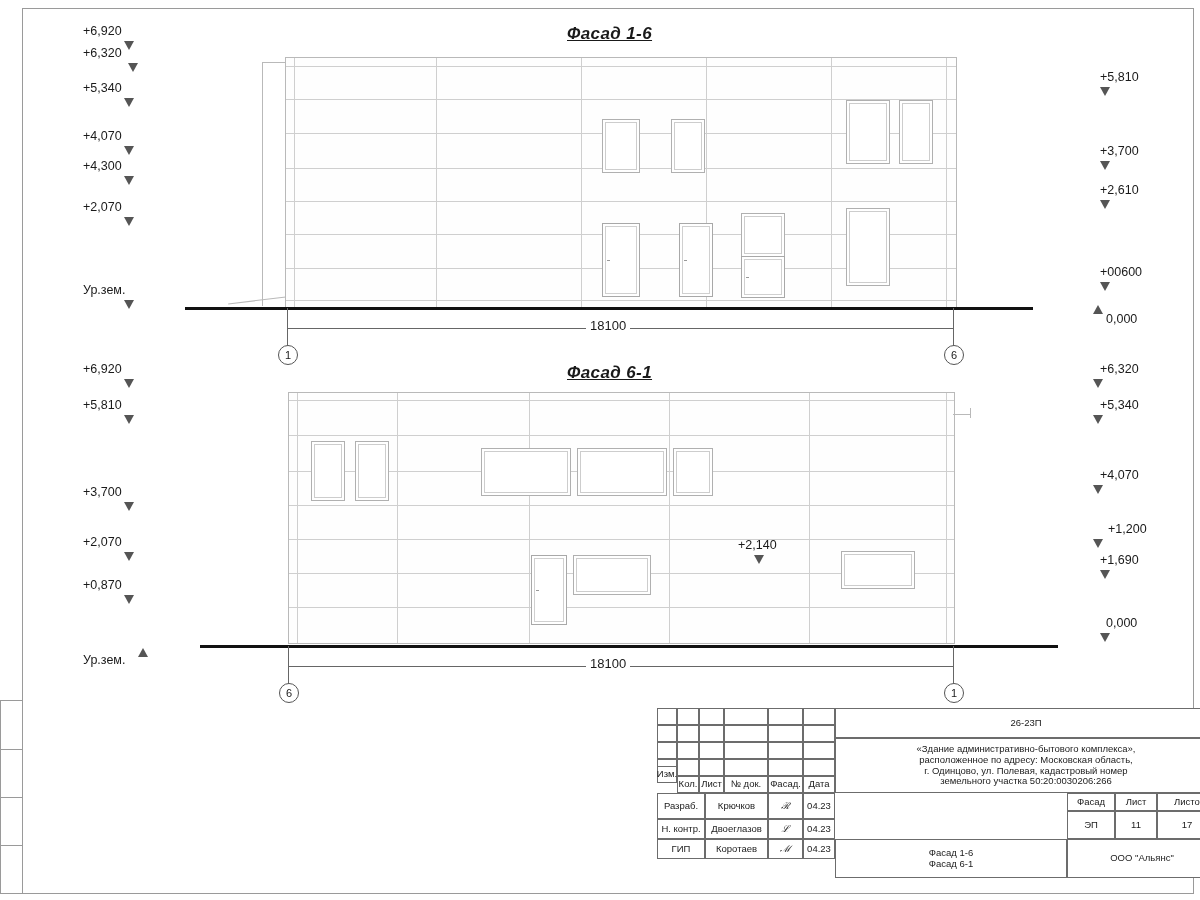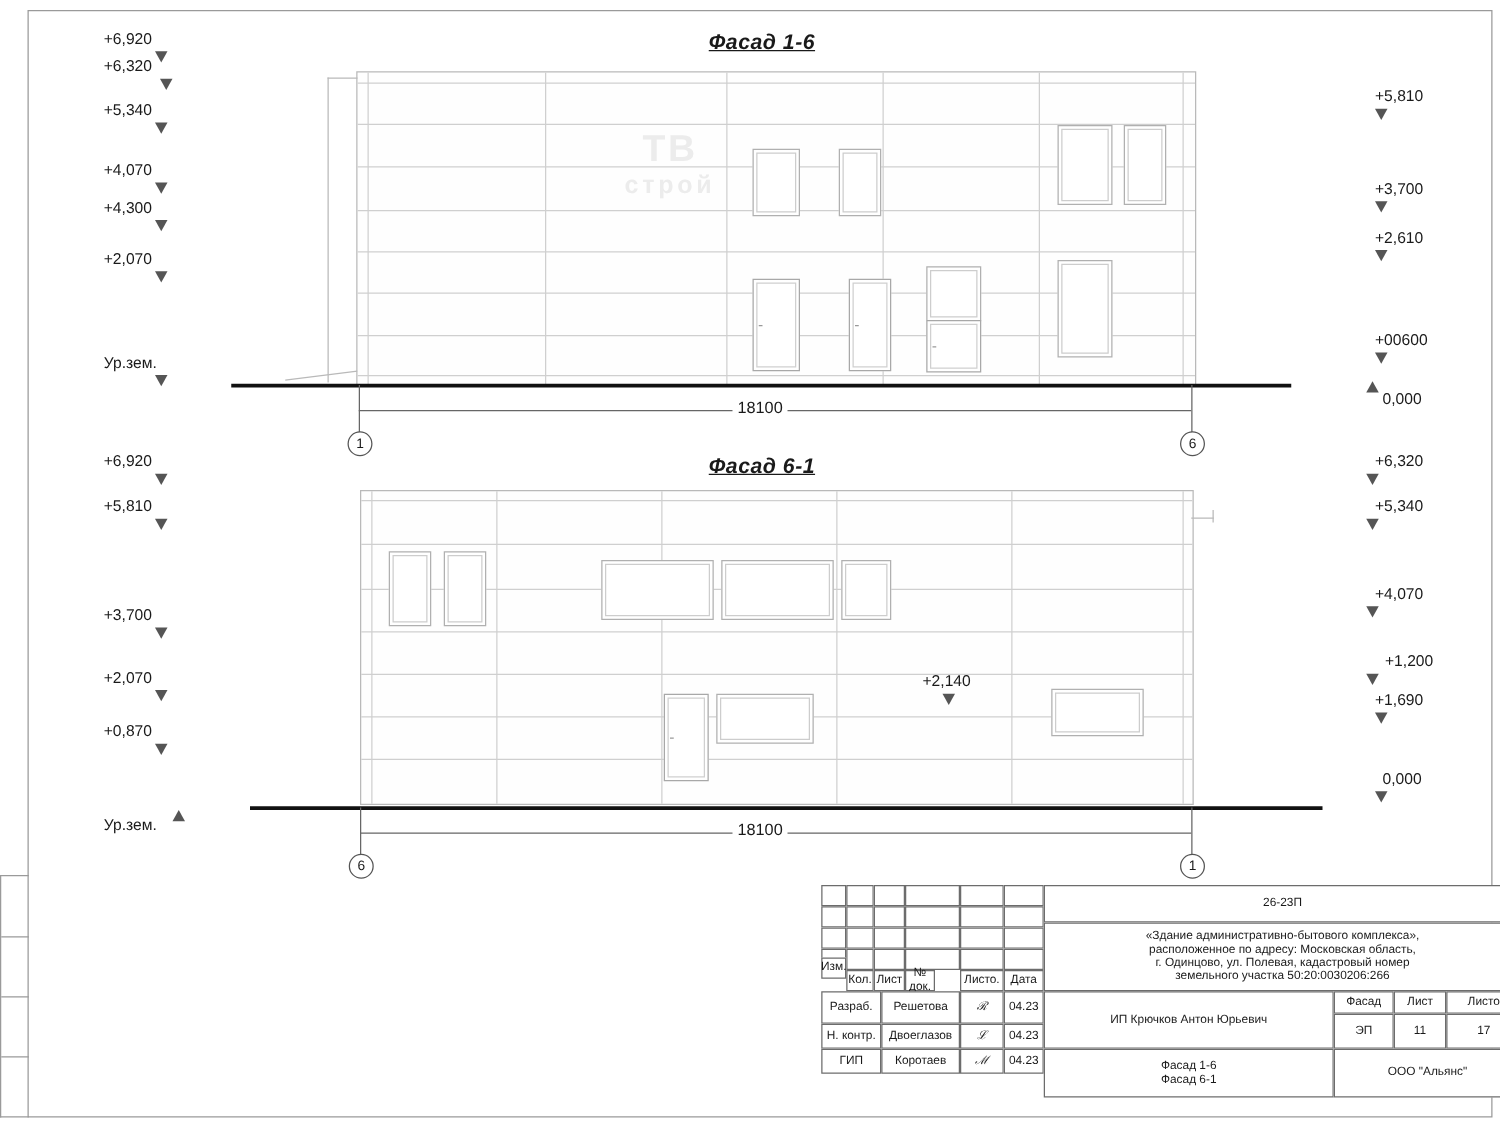--- a/index.html
+++ b/index.html
@@ -114,24 +114,20 @@
     <div class="hline" style="left:0;top:176px;width:670px"></div>
     <div class="hline" style="left:0;top:210px;width:670px"></div>
     <div class="hline" style="left:0;top:242px;width:670px"></div>
     <div class="vline" style="left:8px;top:0;height:250px"></div>
     <div class="vline" style="left:150px;top:0;height:250px"></div>
     <div class="vline" style="left:295px;top:0;height:250px"></div>
     <div class="vline" style="left:420px;top:0;height:250px"></div>
     <div class="vline" style="left:545px;top:0;height:250px"></div>
     <div class="vline" style="left:660px;top:0;height:250px"></div>
 
-    <div class="logo" style="left:180px;top:45px;width:140px">
-      <div class="l1">ТВ</div>
-      <div class="l2">строй</div>
-    </div>
 
     <div class="win" style="left:316px;top:61px;width:36px;height:52px"></div>
     <div class="win" style="left:385px;top:61px;width:32px;height:52px"></div>
     <div class="win" style="left:560px;top:42px;width:42px;height:62px"></div>
     <div class="win" style="left:613px;top:42px;width:32px;height:62px"></div>
     <div class="win" style="left:560px;top:150px;width:42px;height:76px"></div>
     <div class="win" style="left:455px;top:155px;width:42px;height:42px"></div>
 
     <div class="door" style="left:316px;top:165px;width:36px;height:72px"></div>
     <div class="door" style="left:393px;top:165px;width:32px;height:72px"></div>
@@ -251,26 +247,26 @@
     <div class="cell" style="left:0;top:51px;width:20px;height:17px"></div>
     <div class="cell" style="left:20px;top:51px;width:22px;height:17px"></div>
     <div class="cell" style="left:42px;top:51px;width:25px;height:17px"></div>
     <div class="cell" style="left:67px;top:51px;width:44px;height:17px"></div>
     <div class="cell" style="left:111px;top:51px;width:35px;height:17px"></div>
     <div class="cell" style="left:146px;top:51px;width:32px;height:17px"></div>
 
     <div class="cell" style="left:0;top:58px;width:20px;height:17px">Изм.</div>
     <div class="cell" style="left:20px;top:68px;width:22px;height:17px">Кол.</div>
     <div class="cell" style="left:42px;top:68px;width:25px;height:17px">Лист</div>
-    <div class="cell" style="left:67px;top:68px;width:24px;height:17px">№ док.</div>
-    <div class="cell" style="left:111px;top:68px;width:35px;height:17px">Листо.</div>
+    <div class="cell" style="left:67px;top:68px;width:44px;height:17px">№ док.</div>
+    <div class="cell" style="left:111px;top:68px;width:35px;height:17px">Фасад.</div>
     <div class="cell" style="left:146px;top:68px;width:32px;height:17px">Дата</div>
 
     <div class="cell l" style="left:0;top:85px;width:48px;height:26px">Разраб.</div>
-    <div class="cell l" style="left:48px;top:85px;width:63px;height:26px">Решетова</div>
+    <div class="cell l" style="left:48px;top:85px;width:63px;height:26px">Крючков</div>
     <div class="cell sig" style="left:111px;top:85px;width:35px;height:26px">ℛ</div>
     <div class="cell" style="left:146px;top:85px;width:32px;height:26px">04.23</div>
 
     <div class="cell l" style="left:0;top:111px;width:48px;height:20px">Н. контр.</div>
     <div class="cell l" style="left:48px;top:111px;width:63px;height:20px">Двоеглазов</div>
     <div class="cell sig" style="left:111px;top:111px;width:35px;height:20px">ℒ</div>
     <div class="cell" style="left:146px;top:111px;width:32px;height:20px">04.23</div>
 
     <div class="cell l" style="left:0;top:131px;width:48px;height:20px">ГИП</div>
     <div class="cell l" style="left:48px;top:131px;width:63px;height:20px">Коротаев</div>
@@ -279,21 +275,20 @@
 
     <div class="cell big" style="left:178px;top:0;width:382px;height:30px">26-23П</div>
 
     <div class="cell tiny" style="left:178px;top:30px;width:382px;height:55px;flex-direction:column;justify-content:center">
       <div>«Здание административно-бытового комплекса»,</div>
       <div>расположенное по адресу: Московская область,</div>
       <div>г. Одинцово, ул. Полевая, кадастровый номер</div>
       <div>земельного участка 50:20:0030206:266</div>
     </div>
 
-    <div class="cell med" style="left:178px;top:85px;width:232px;height:46px">ИП Крючков Антон Юрьевич</div>
     <div class="cell med" style="left:178px;top:131px;width:232px;height:39px;flex-direction:column">
       <div>Фасад 1-6</div>
       <div>Фасад 6-1</div>
     </div>
 
     <div class="cell med" style="left:410px;top:85px;width:48px;height:18px">Фасад</div>
     <div class="cell med" style="left:458px;top:85px;width:42px;height:18px">Лист</div>
     <div class="cell med" style="left:500px;top:85px;width:60px;height:18px">Листо</div>
 
     <div class="cell big" style="left:410px;top:103px;width:48px;height:28px">ЭП</div>

